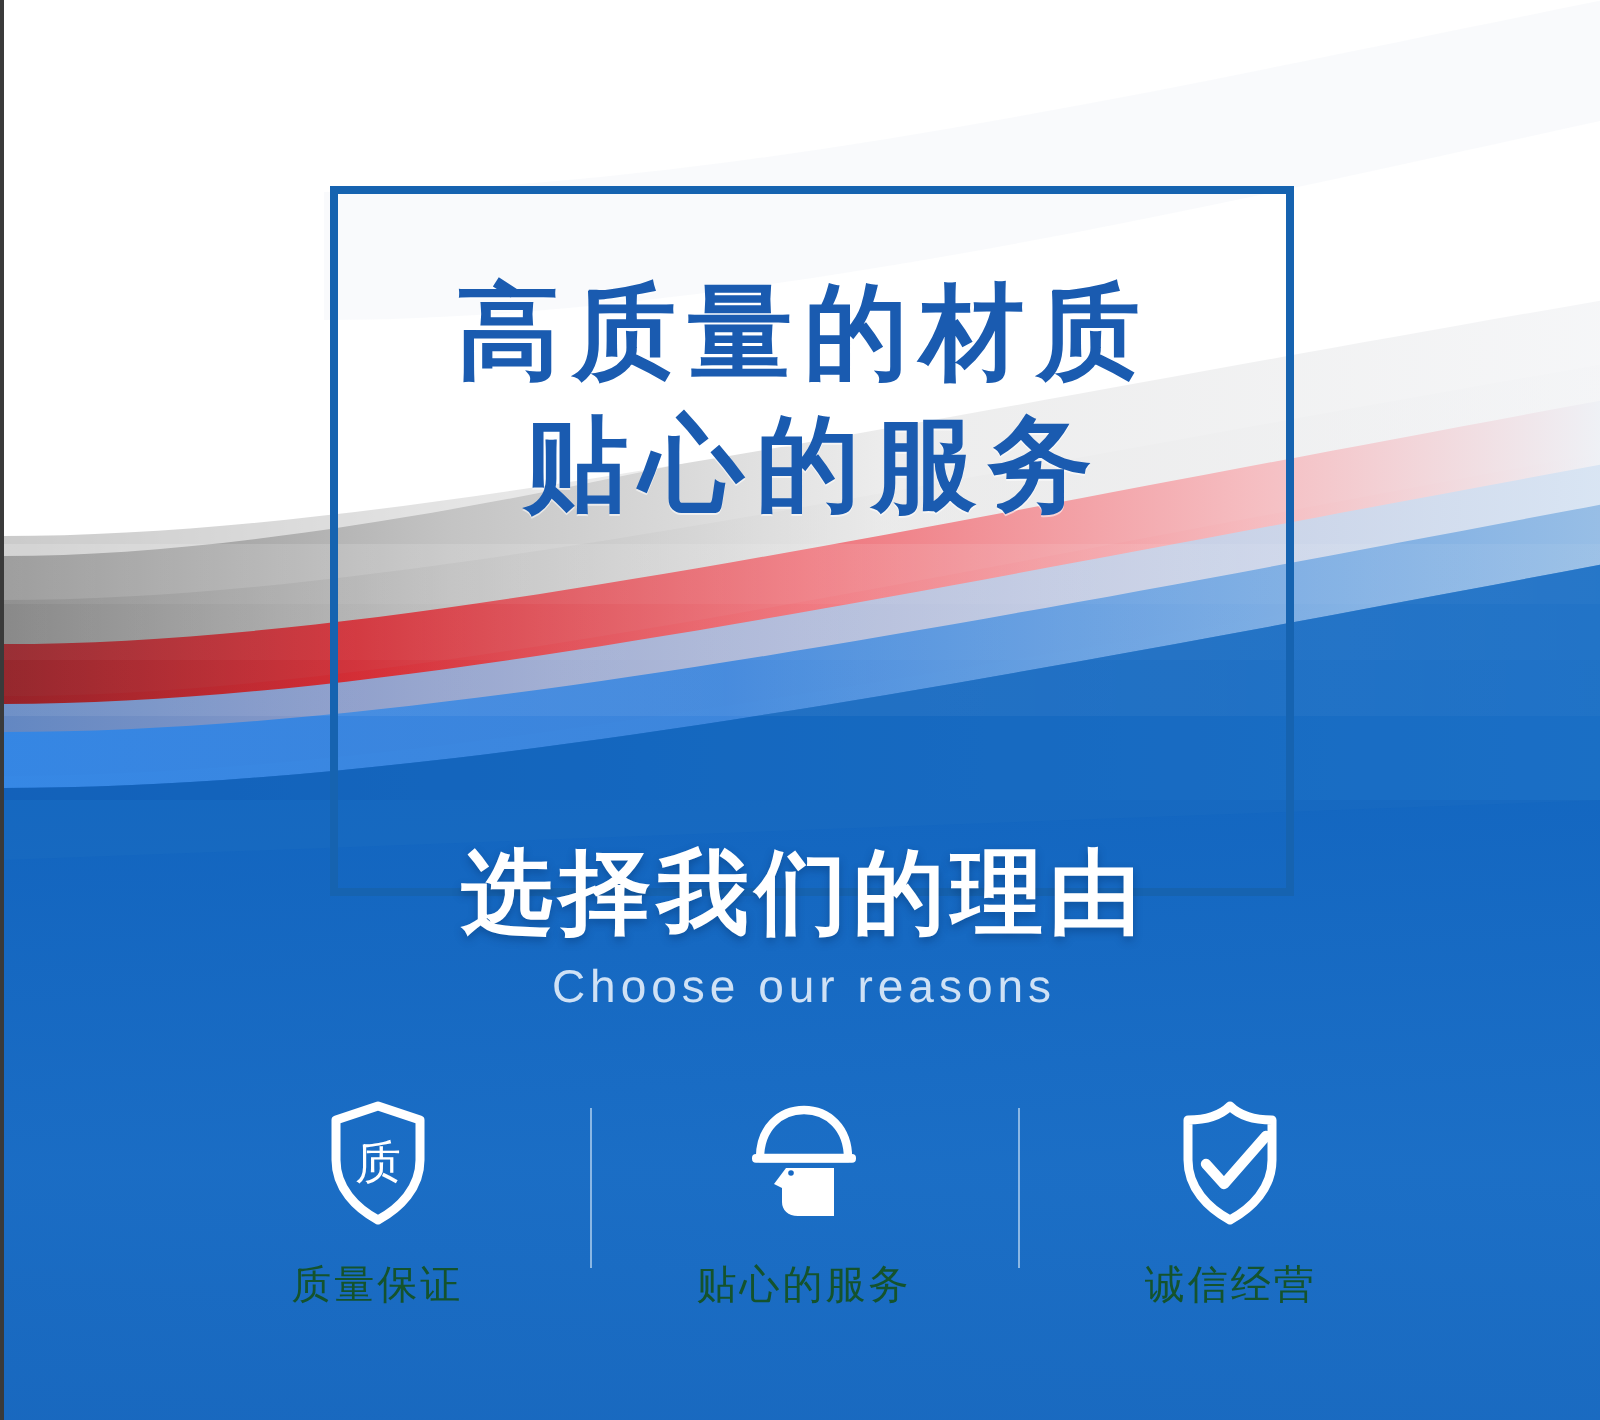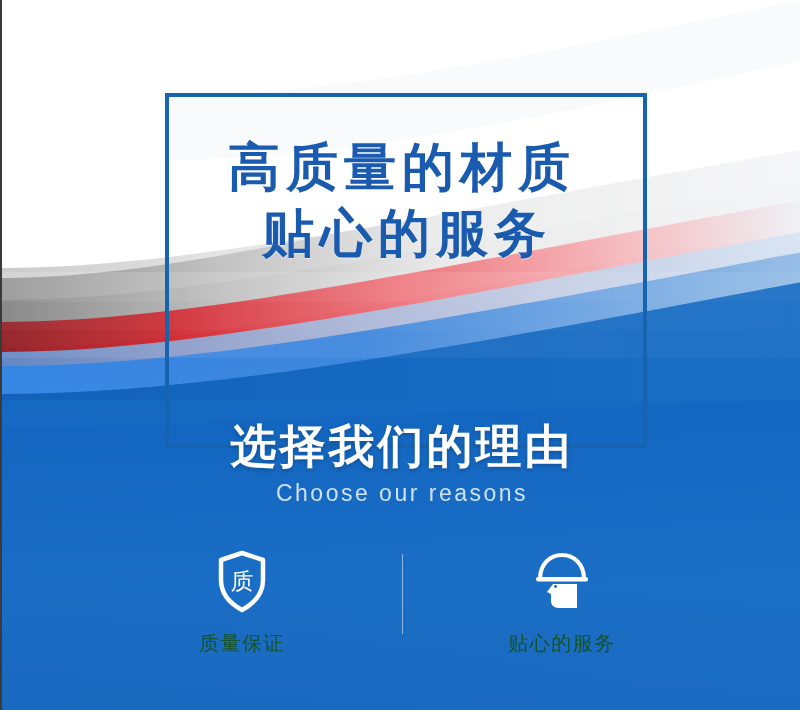--- a/index.html
+++ b/index.html
@@ -240,16 +240,25 @@
           <path d="M9 28 C9 13 19 4 31 4 C43 4 53 13 53 28 Z" fill="none" stroke="#ffffff" stroke-width="4.2" stroke-linejoin="round"></path>
           <rect x="5" y="26" width="52" height="4.4" rx="2" fill="#ffffff"></rect>
 
           <path d="M22 33 L16 41 L20 43 L20 50 C20 54 23 57 28 57 L46 57 L46 33 Z" fill="#ffffff"></path>
           <circle cx="24.5" cy="35.5" r="1.4" fill="#1668c4"></circle>
         </svg>
       </div>
       <div class="feature-label">贴心的服务</div>
     </div>
 
+    <div class="feature">
+      <div class="feature-icon">
+        <svg width="58" height="66" viewBox="0 0 58 66" xmlns="http://www.w3.org/2000/svg">
+          <path d="M29 4 C24 9 16 11 8 11 L8 31 C8 45 18 55 29 61 C40 55 50 45 50 31 L50 11 C42 11 34 9 29 4 Z" fill="none" stroke="#ffffff" stroke-width="4.5" stroke-linejoin="round"></path>
+          <path d="M17 33 L26 43 L47 19" fill="none" stroke="#ffffff" stroke-width="5.2" stroke-linecap="round" stroke-linejoin="round"></path>
+        </svg>
+      </div>
+      <div class="feature-label">诚信经营</div>
+    </div>
 
 
   </div>
 </div>
 
 </body></html>

